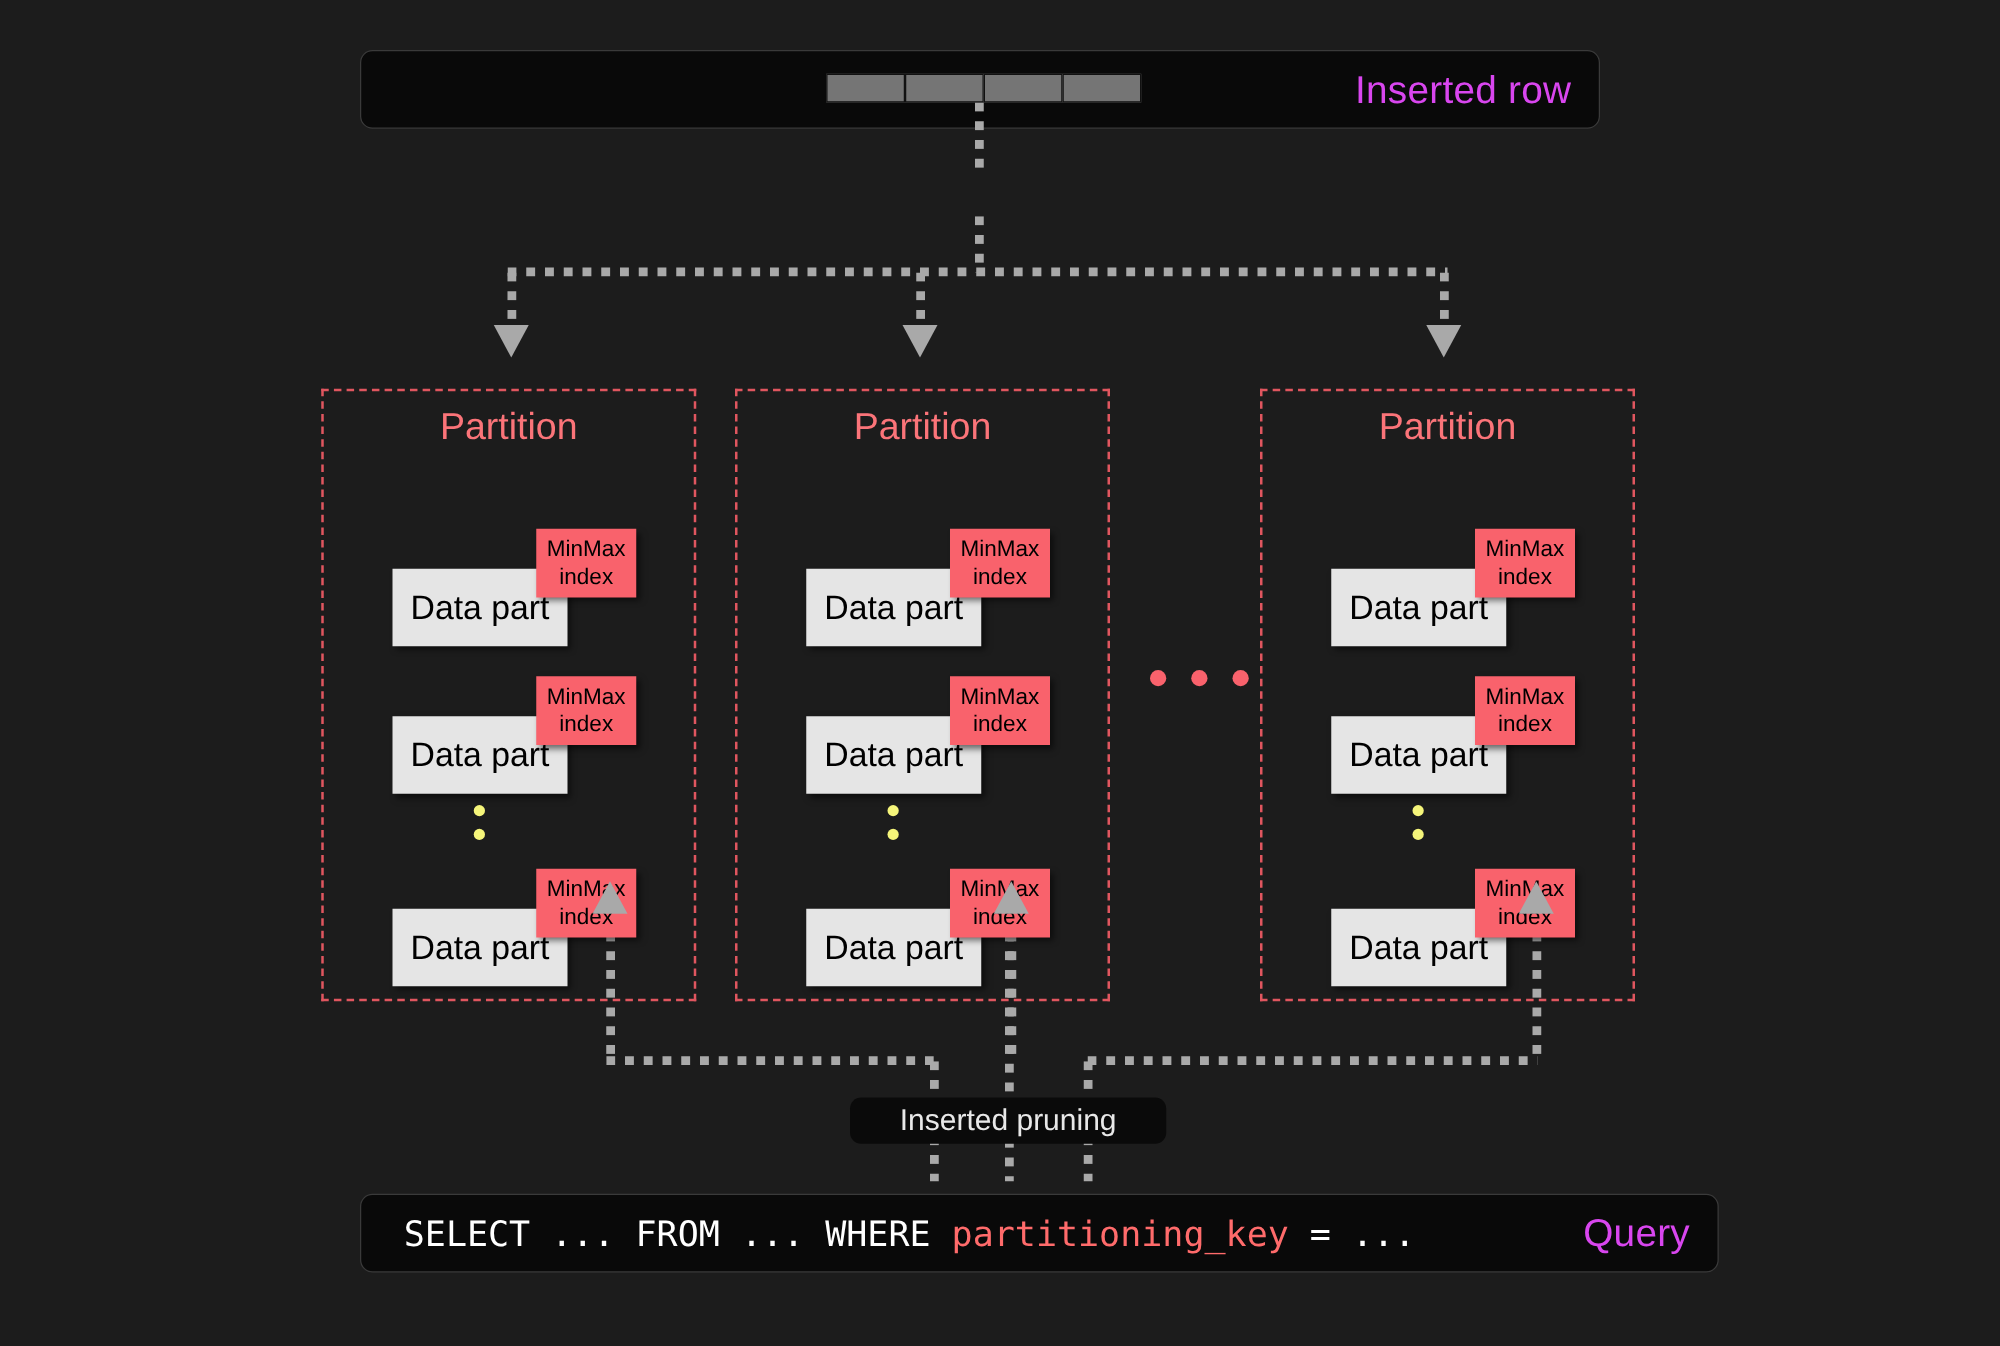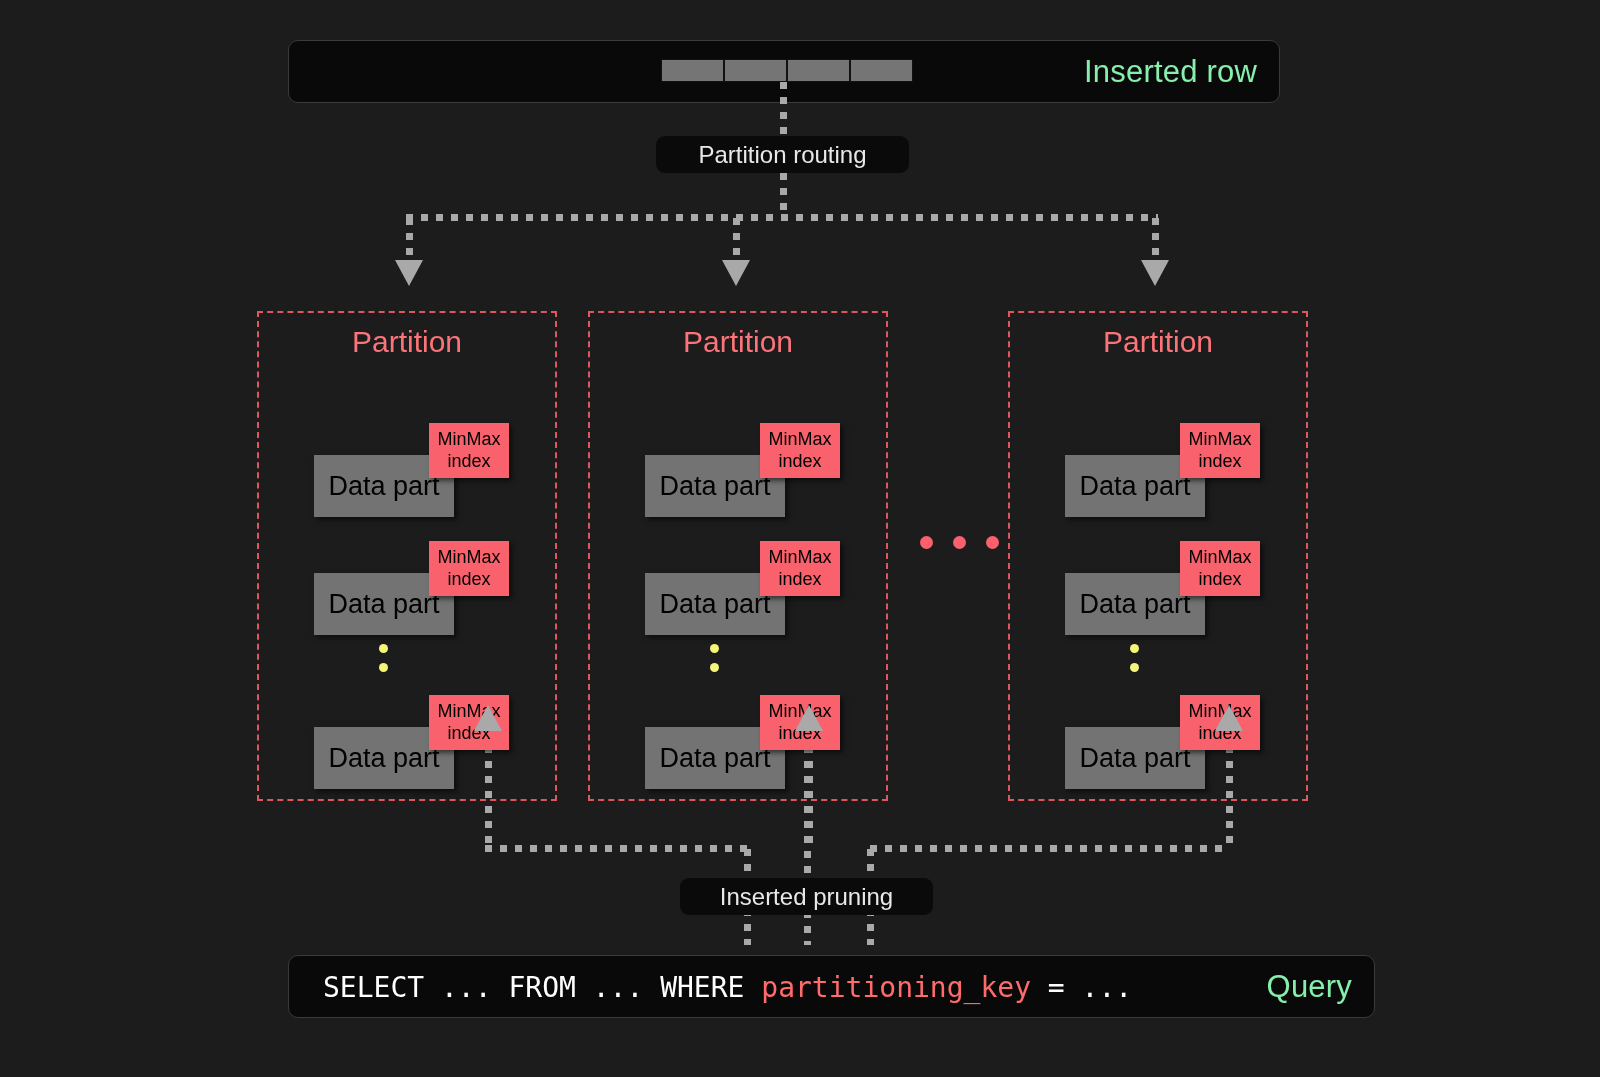--- a/index.html
+++ b/index.html
@@ -18,21 +18,21 @@
     background:#090909;
     border:1px solid #3a3a3a;
     border-radius:10px;
     box-sizing:border-box;
   }
   #inserted-row-bar{left:288px;top:40px;width:992px;height:63px;}
   #query-bar{left:288px;top:955px;width:1087px;height:63px;}
 
   .bar-label{
     position:absolute;right:22px;top:50%;transform:translateY(-50%);
-    color:#86efac;font-size:31px;letter-spacing:.2px;white-space:nowrap;
+    color:#d946ef;font-size:31px;letter-spacing:.2px;white-space:nowrap;
   }
 
   
   #row-cells{position:absolute;left:372px;top:18px;display:flex;}
   .row-cell{width:63px;height:23px;background:#757575;border:1px solid #111;box-sizing:border-box;}
 
   
   #query-text{
     position:absolute;left:34px;top:50%;transform:translateY(-50%);
     font-family:"DejaVu Sans Mono","Liberation Mono",monospace;
@@ -72,21 +72,21 @@
 
   
   .part-group{position:absolute;left:55px;}
   .part-g0{top:110px;}
   .part-g1{top:228px;}
   .part-g2{top:382px;}
 
   .data-part{
     position:absolute;left:0;top:32px;
     width:140px;height:62px;
-    background:#737373;
+    background:#e5e5e5;
     color:#000;
     font-size:27px;
     display:flex;align-items:center;justify-content:center;
     box-shadow:3px 3px 5px rgba(0,0,0,.55);
     z-index:3;
   }
   .minmax{
     position:absolute;left:115px;top:0;
     width:80px;height:55px;
     background:#f9626c;
@@ -132,23 +132,20 @@
       <span class="row-cell"></span>
       <span class="row-cell"></span>
       <span class="row-cell"></span>
       <span class="row-cell"></span>
     </div>
     <div class="bar-label">Inserted row</div>
   </div>
 
   <div class="dl v" style="left:780px;top:82px;height:56px;"></div>
 
-  <div class="pill" id="partition-routing-box">
-    <span>Partition routing</span>
-  </div>
 
   <div class="dl v" style="left:780px;top:173px;height:45px;"></div>
   <div class="dl h" style="left:406px;top:214px;width:752px;"></div>
 
   <div class="dl v" style="left:406px;top:218px;height:46px;"></div>
   <div class="arrow-down" style="left:395px;top:260px;"></div>
 
   <div class="dl v" style="left:733px;top:218px;height:46px;"></div>
   <div class="arrow-down" style="left:722px;top:260px;"></div>
 

